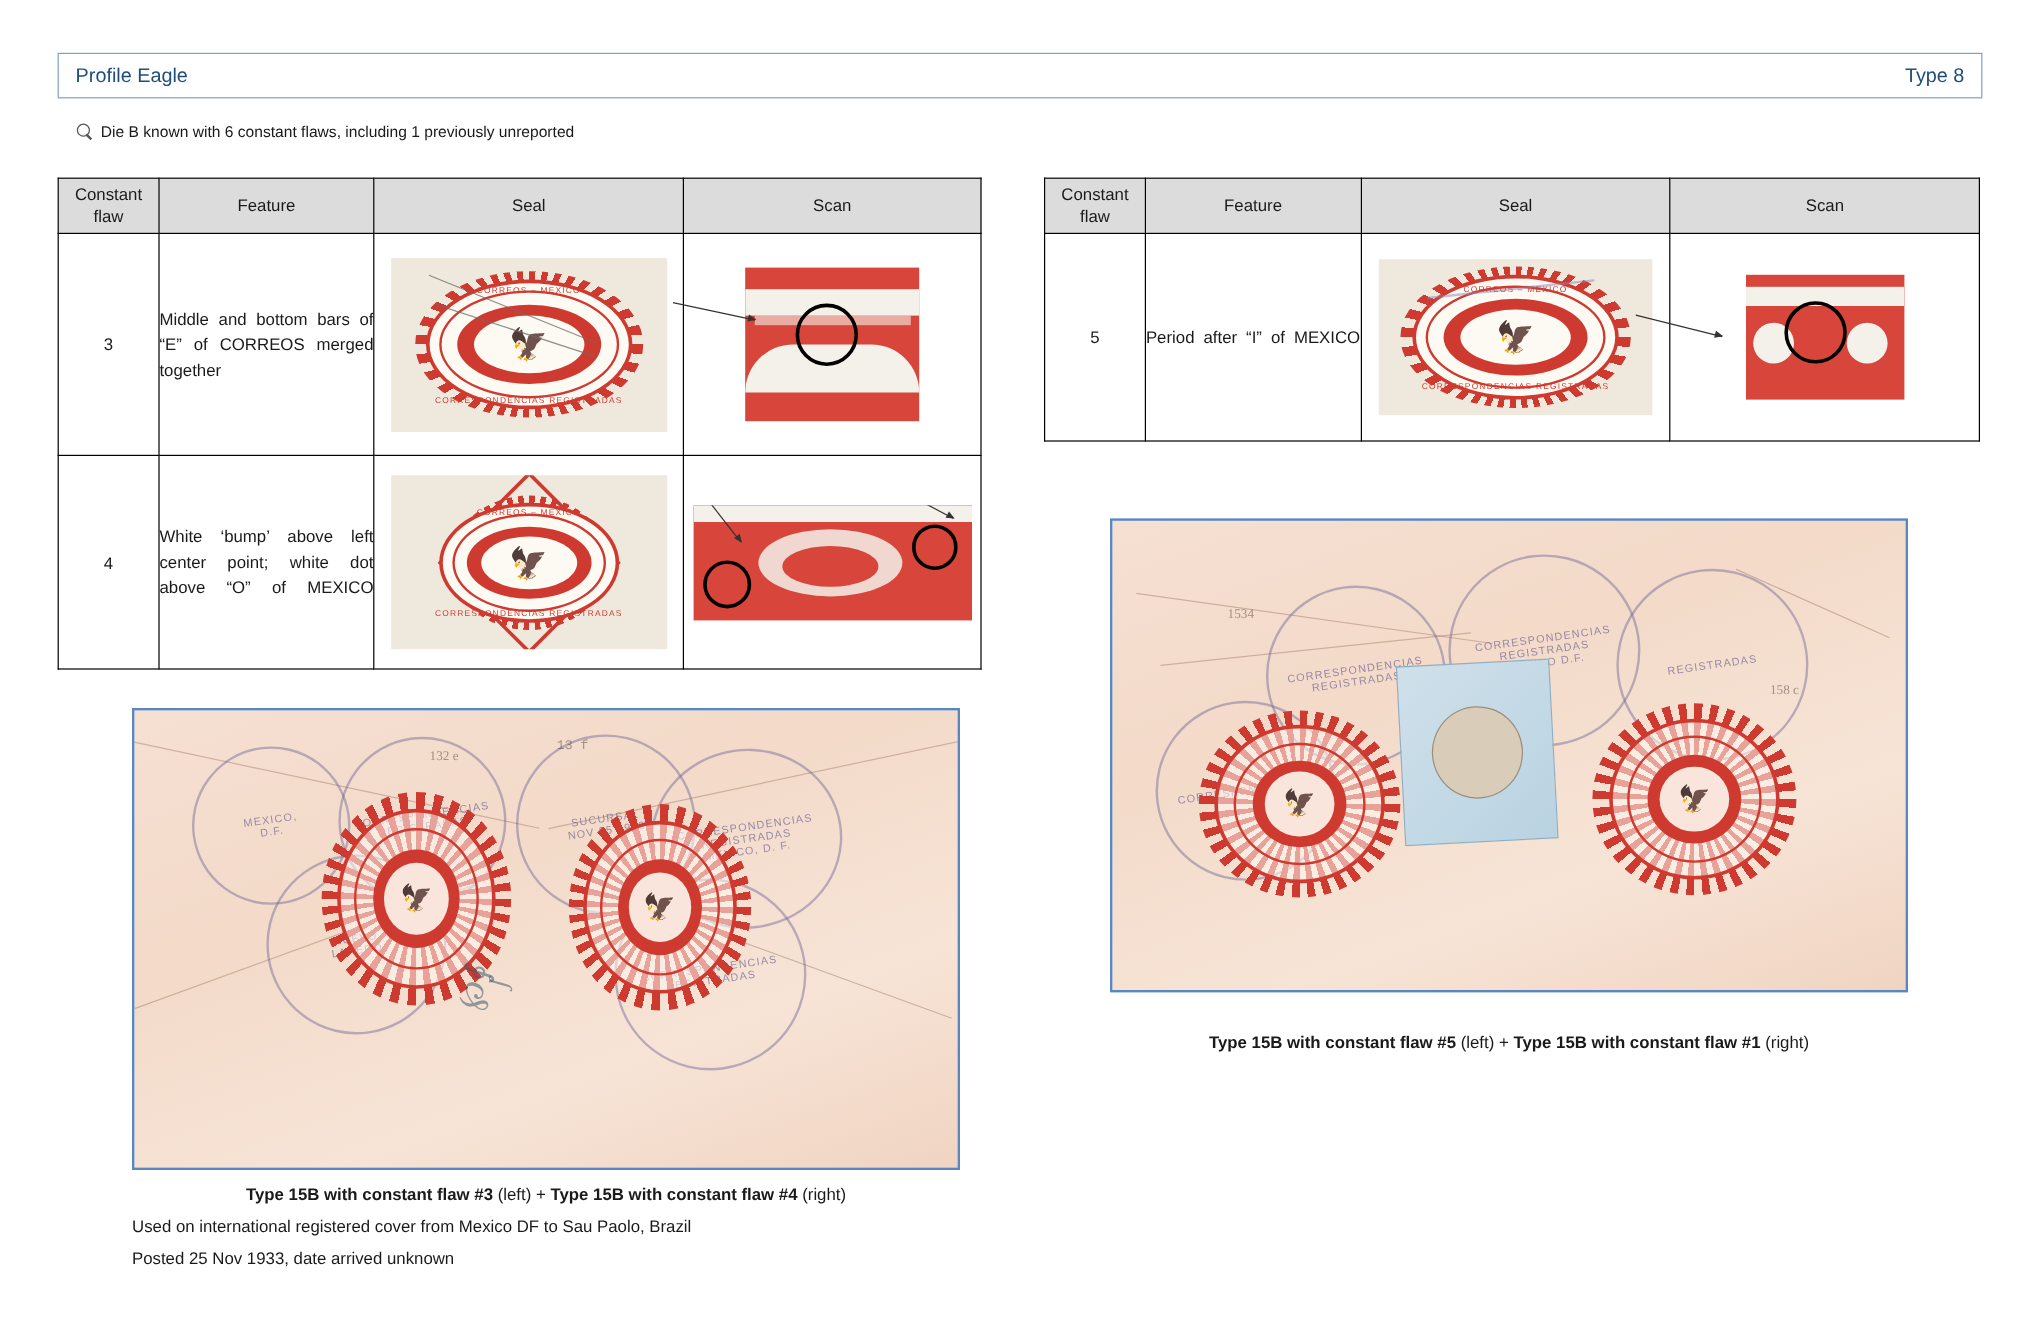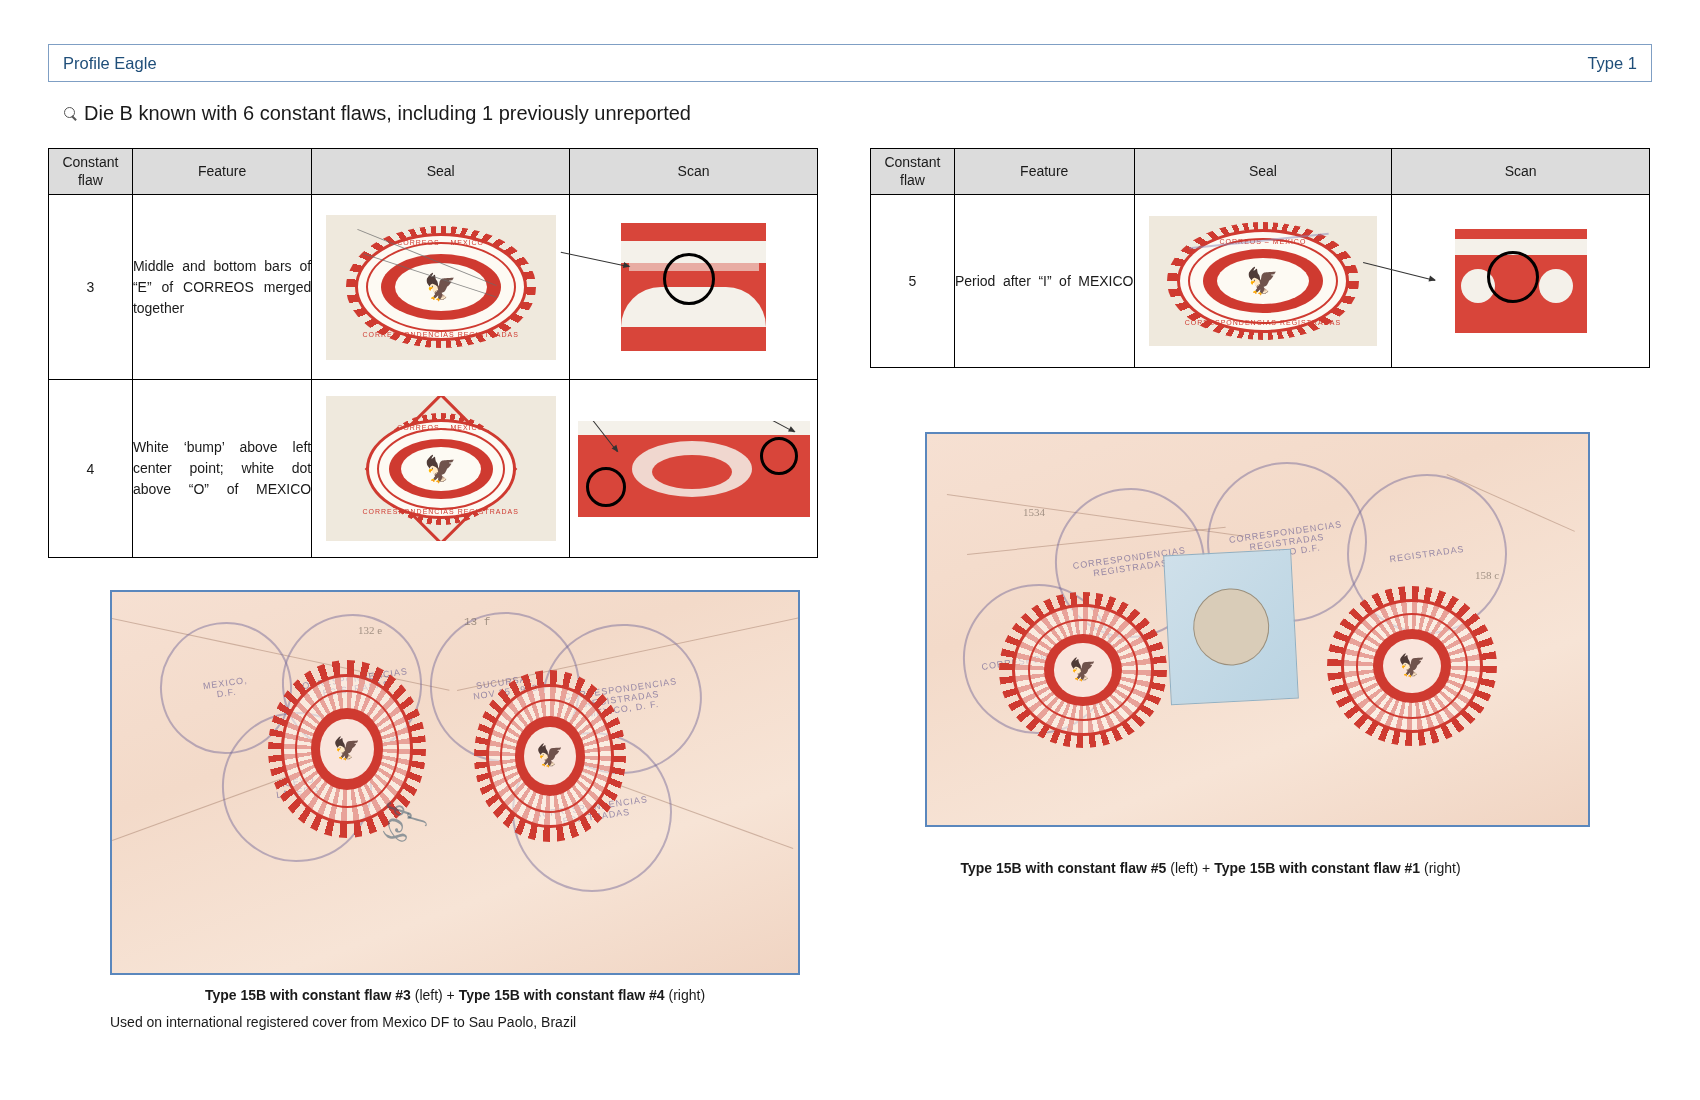--- a/index.html
+++ b/index.html
@@ -33,21 +33,21 @@
   .header .left, .header .right {
     color:#1f4e79;
     font-weight:normal;
     font-size:16.5px;
   }
 
   
   .note {
     position:absolute;
     left:64px; top:102px;
-    font-size:20px;
+    font-size:13px;
     color:#1a1a1a;
     display:flex;
     align-items:center;
     gap:6px;
   }
   .magnifier {
     display:inline-block;
     width:14px; height:14px;
     position:relative;
     flex:0 0 auto;
@@ -314,21 +314,21 @@
   .caption-block .line1 .reg { font-weight:normal; }
   .caption-block .line2, .caption-block .line3 { text-align:left; }
 </style>
 </head>
 <body>
 
 <div class="page">
 
   <div class="header">
     <span class="left">Profile Eagle</span>
-    <span class="right">Type 1</span>
+    <span class="right">Type 8</span>
   </div>
 
   <div class="note">
     <span class="magnifier"></span>
     <span>Die B known with 6 constant flaws, including 1 previously unreported</span>
   </div>
 
   <table class="flawtable" id="table-left">
     <colgroup>
         <col class="c1">
@@ -494,20 +494,21 @@
     <div class="pen" style="left:352px;top:24px;font-family:Liberation Mono, monospace;">13 f</div>
     <div class="scribble" style="left:262px;top:210px;">℘∮</div>
     <div class="scribble" style="left:300px;top:214px;font-size:22px;">∫</div>
   </div>
 
   <div class="caption-block" style="left:110px; top:982px; width:690px;">
     <div class="line1">
       <span>Type 15B with constant flaw #3</span><span class="reg"> (left) + </span><span>Type 15B with constant flaw #4</span><span class="reg"> (right)</span>
     </div>
     <div class="line2">Used on international registered cover from Mexico DF to Sau Paolo, Brazil</div>
+    <div class="line3">Posted 25 Nov 1933, date arrived unknown</div>
   </div>
 
   <div class="cover" id="cover-right" style="left:925px; top:432px; width:665px; height:395px;">
     <div class="flapline" style="left:20px;top:60px;width:300px;transform:rotate(8deg);transform-origin:left top;"></div>
     <div class="flapline" style="left:40px;top:120px;width:260px;transform:rotate(-6deg);transform-origin:left top;"></div>
     <div class="flapline" style="left:520px;top:40px;width:140px;transform:rotate(24deg);transform-origin:left top;"></div>
 
     <div class="cancel" style="left:128px;top:54px;width:150px;height:150px;">CORRESPONDENCIAS<br>REGISTRADAS</div>
     <div class="cancel" style="left:280px;top:28px;width:160px;height:160px;">CORRESPONDENCIAS<br>REGISTRADAS<br>MEXICO D.F.</div>
     <div class="cancel" style="left:420px;top:40px;width:160px;height:160px;">REGISTRADAS</div>
@@ -531,19 +532,19 @@
         <div class="ring2"></div>
       <div class="ring3"></div>
         <div class="ring4"></div>
       <div class="bird">🦅</div>
     </div>
 
     <div class="pen" style="left:96px;top:72px;">1534</div>
     <div class="pen" style="left:548px;top:135px;">158 c</div>
   </div>
 
-  <div class="caption-block" style="left:878px; top:855px; width:665px;">
+  <div class="caption-block" style="left:925px; top:855px; width:665px;">
     <div class="line1">
       <span>Type 15B with constant flaw #5</span><span class="reg"> (left) + </span><span>Type 15B with constant flaw #1</span><span class="reg"> (right)</span>
     </div>
   </div>
 
 </div>
 
 </body></html>

